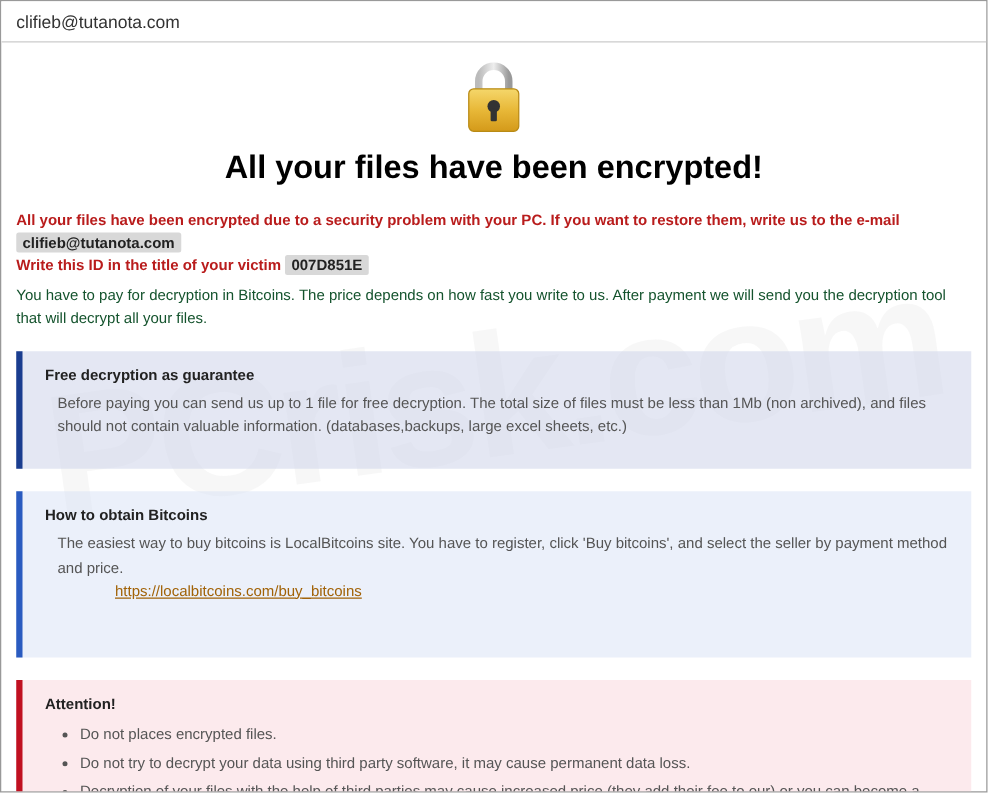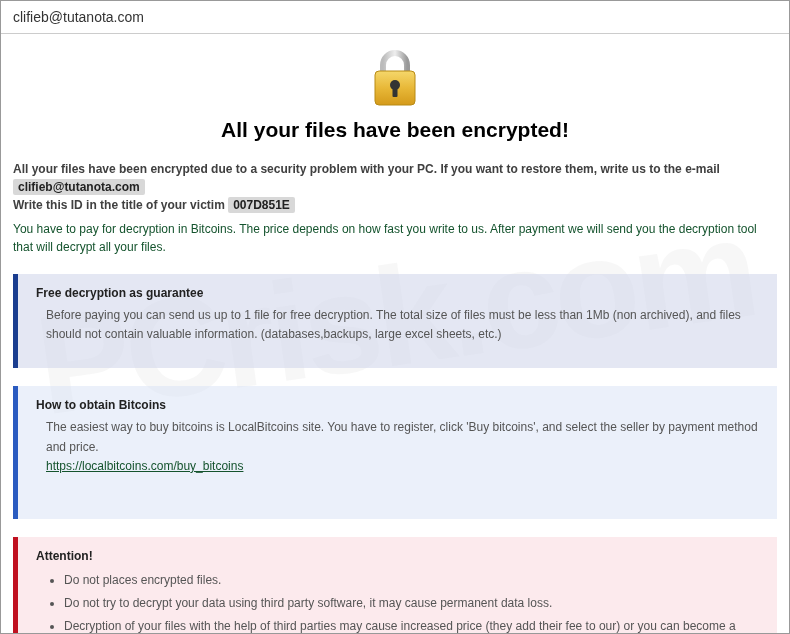--- a/index.html
+++ b/index.html
@@ -39,31 +39,31 @@
       padding: 15px 12px;
       position: relative;
       z-index: 1;
     }
     .lock-icon {
       text-align: center;
       margin-bottom: 8px;
     }
     .main-heading {
       text-align: center;
-      font-size: 21px;
+      font-size: 26px;
       font-weight: bold;
       color: #000;
       margin-bottom: 18px;
     }
     .intro {
       color: #444;
       line-height: 1.5;
       margin-bottom: 4px;
     }
-    .intro .bold { font-weight: bold; color: #404040; margin-top: 41px; }
+    .intro .bold { font-weight: bold; color: #b91c1c; margin-top: 41px; }
     .highlight {
       background: #d8d8d8;
       padding: 1px 5px;
       border-radius: 2px;
       font-weight: bold;
       color: #222;
     }
     .sub-intro {
       color: #14532d;
       line-height: 1.5;
@@ -92,23 +92,24 @@
       font-weight: bold;
       color: #222;
       margin-bottom: 6px;
       margin-left: -10px;
     }
     .panel-text {
       color: #555;
       line-height: 1.6;
     }
     .link {
-      color: #14532d;
+      color: #a16207;
       text-decoration: underline;
       cursor: pointer;
+      margin-left: 46px;
     }
     ul.bullets {
       list-style: disc;
       margin-left: 18px;
       color: #555;
       line-height: 1.9;
     }
   </style>
 </head>
 <body>

